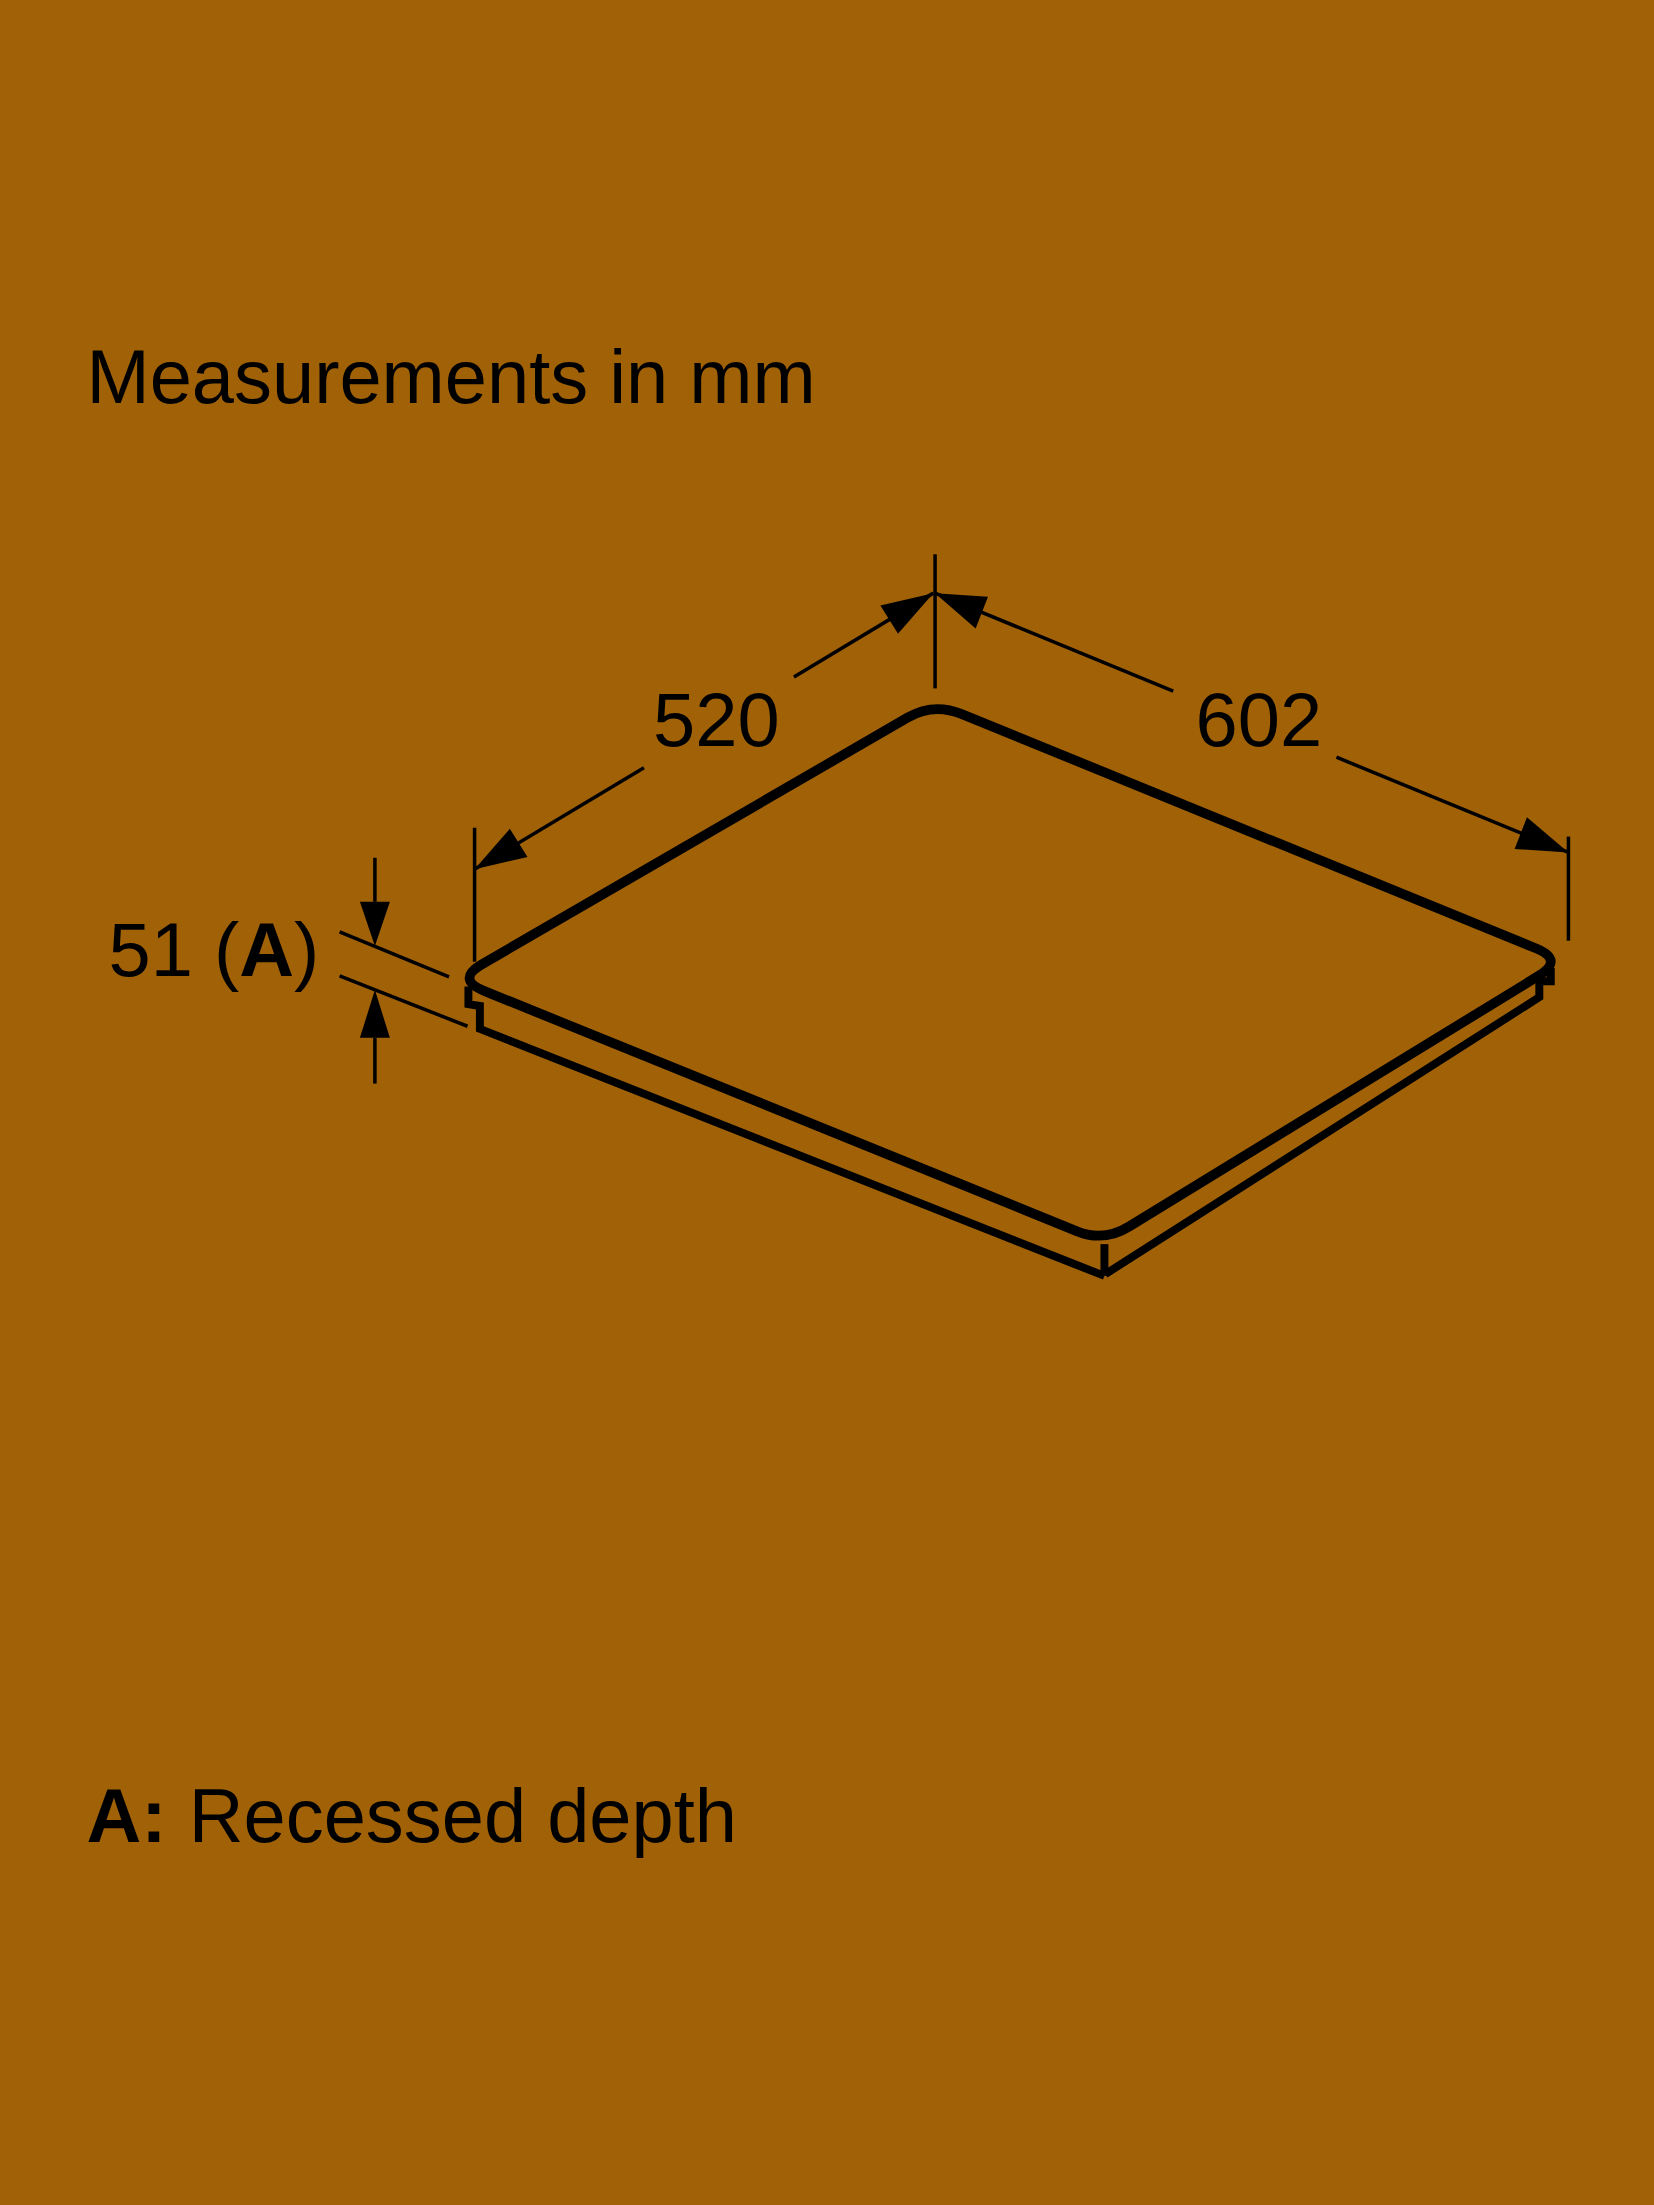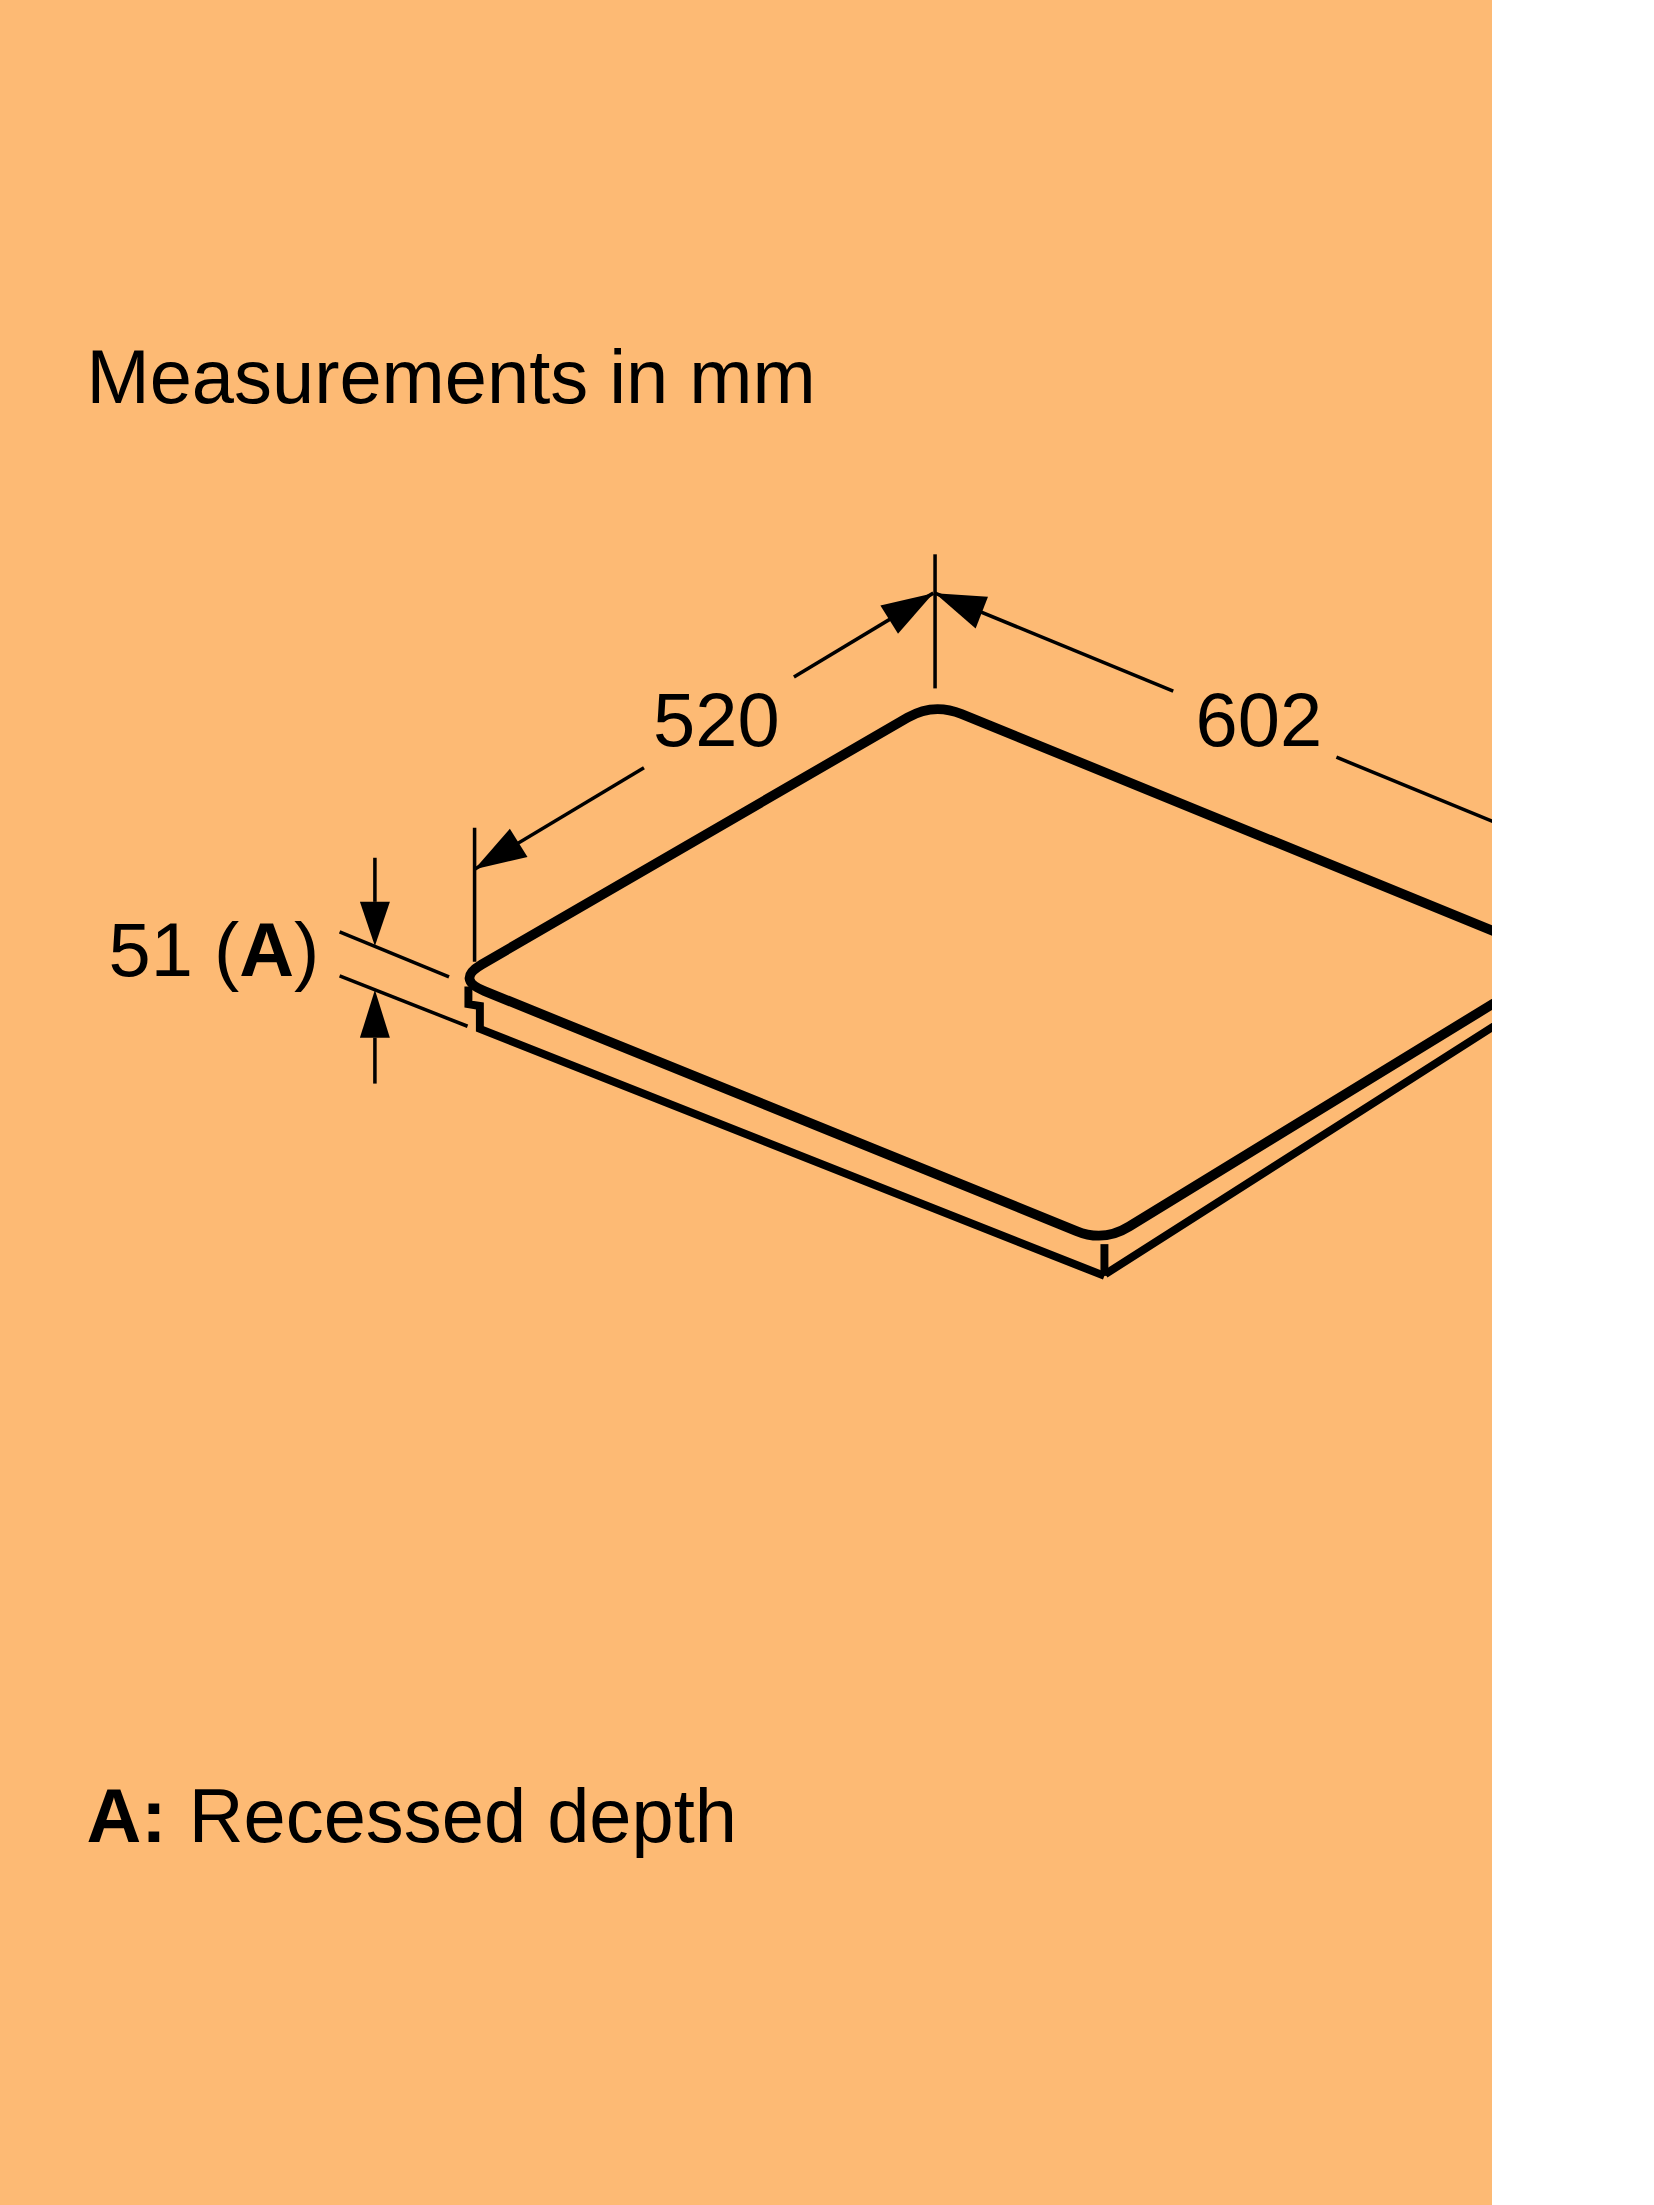--- a/index.html
+++ b/index.html
@@ -1,20 +1,20 @@
 <!DOCTYPE html>
 <html style="font-size:14px"><head>
 <meta charset="utf-8">
 <style>
   html, body { margin: 0; padding: 0; background: #ffffff; }
   .screen {
     position: relative;
-    width: 1492px;
+    width: 1654px;
     height: 2206px;
-    background: #fdba74;
+    background: #a16207;
     overflow: hidden;
   }
   .screen svg { position: absolute; inset: 0; display: block; }
   .diagram-text {
     font-family: "Liberation Sans", sans-serif;
     font-size: 86px;
     fill: #000000;
   }
   .bold { font-weight: bold; }
   .stroke-ink { stroke: #000000; fill: none; }

